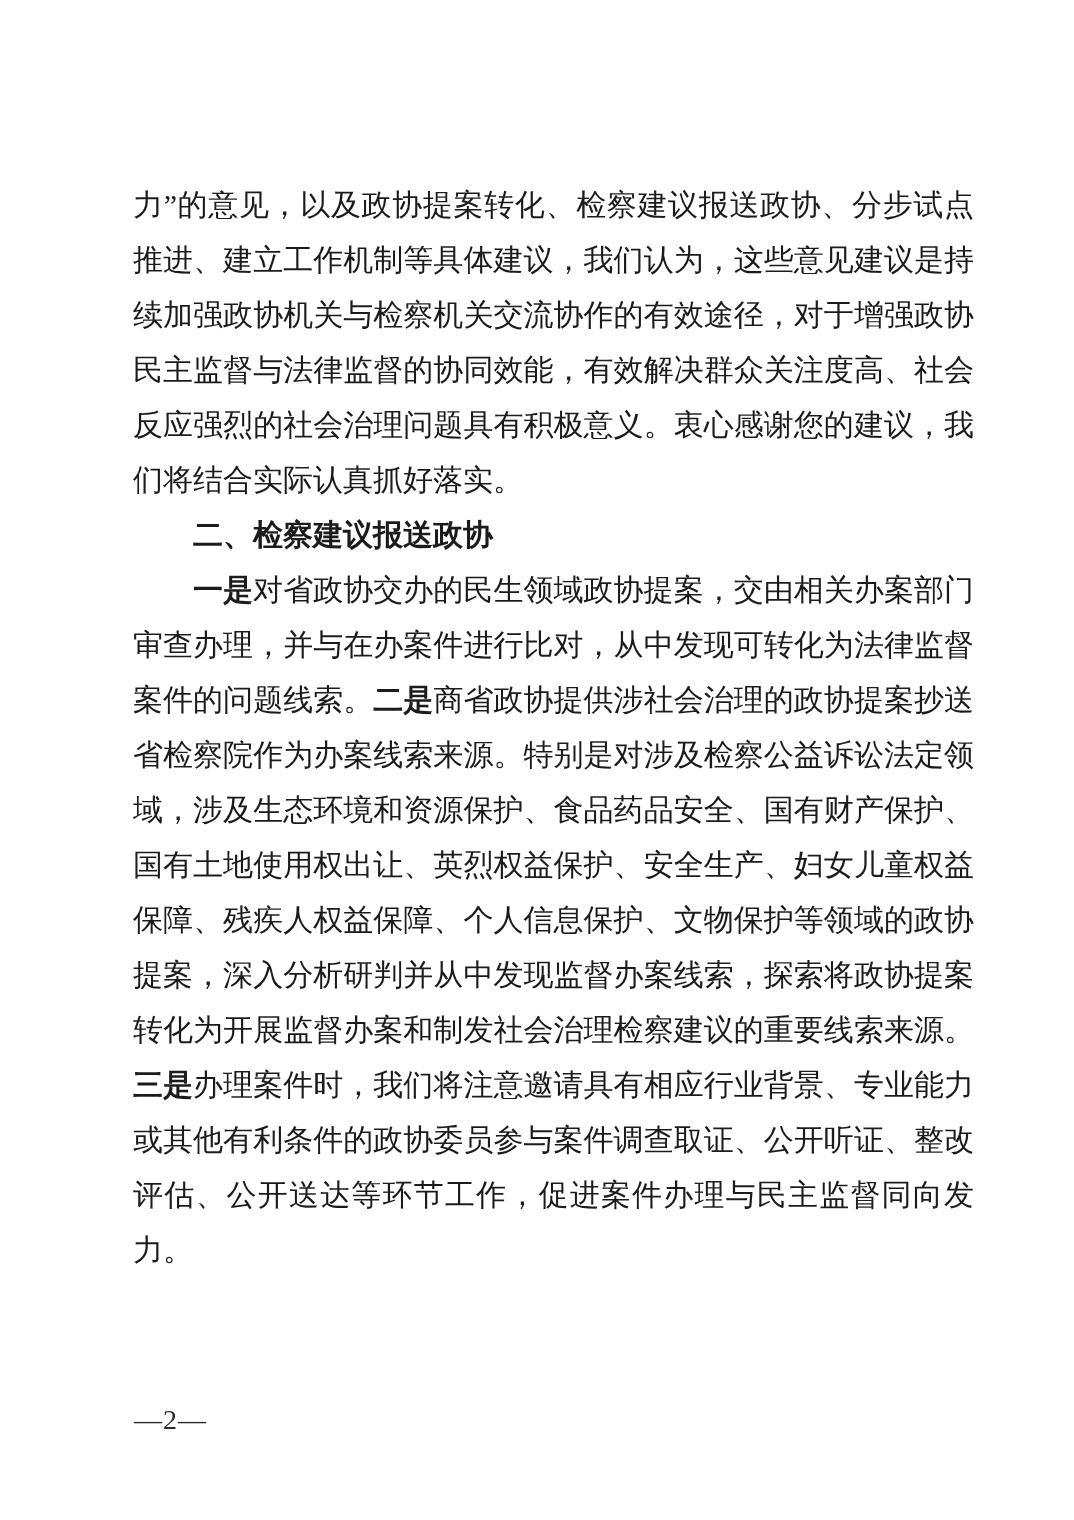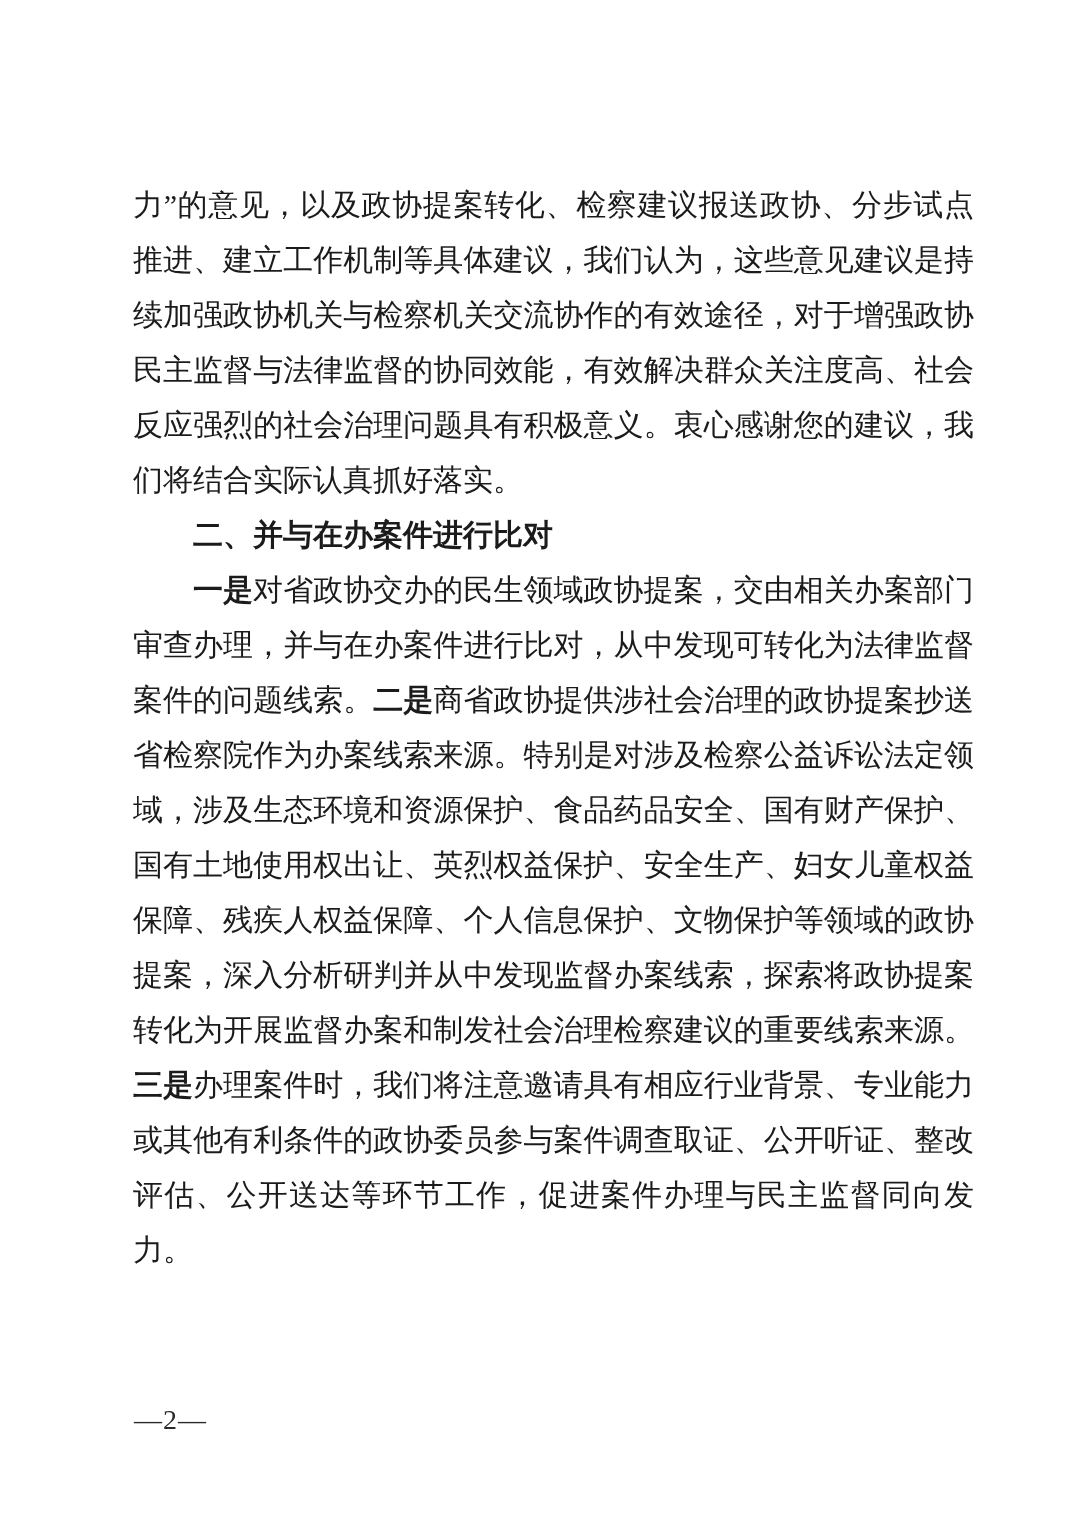--- a/index.html
+++ b/index.html
@@ -60,19 +60,19 @@
     color: #2a2a2a;
     letter-spacing: 1px;
   }
 </style>
 </head>
 <body>
 
 <div class="page">
   <div class="doc-body">
       <p class="body"><span class="run">力”的意见，以及政协提案转化、检察建议报送政协、分步试点推进、建立工作机制等具体建议，我们认为，这些意见建议是持续加强政协机关与检察机关交流协作的有效途径，对于增强政协民主监督与法律监督的协同效能，有效解决群众关注度高、社会反应强烈的社会治理问题具有积极意义。衷心感谢您的建议，我们将结合实际认真抓好落实。</span></p>
-      <p class="heading indent"><span class="run run-bold">二、并与在办案件进行比对</span></p>
+      <p class="heading indent"><span class="run run-bold">二、检察建议报送政协</span></p>
       <p class="body indent"><span class="run run-bold">一是</span><span class="run">对省政协交办的民生领域政协提案，交由相关办案部门审查办理，并与在办案件进行比对，从中发现可转化为法律监督案件的问题线索。</span><span class="run run-bold">二是</span><span class="run">商省政协提供涉社会治理的政协提案抄送省检察院作为办案线索来源。特别是对涉及检察公益诉讼法定领域，涉及生态环境和资源保护、食品药品安全、国有财产保护、国有土地使用权出让、英烈权益保护、安全生产、妇女儿童权益保障、残疾人权益保障、个人信息保护、文物保护等领域的政协提案，深入分析研判并从中发现监督办案线索，探索将政协提案转化为开展监督办案和制发社会治理检察建议的重要线索来源。</span><span class="run run-bold">三是</span><span class="run">办理案件时，我们将注意邀请具有相应行业背景、专业能力或其他有利条件的政协委员参与案件调查取证、公开听证、整改评估、公开送达等环节工作，促进案件办理与民主监督同向发力。</span></p>
     </div>
   <div class="page-footer">
     <span>—2—</span>
   </div>
 </div>
 
 </body></html>

